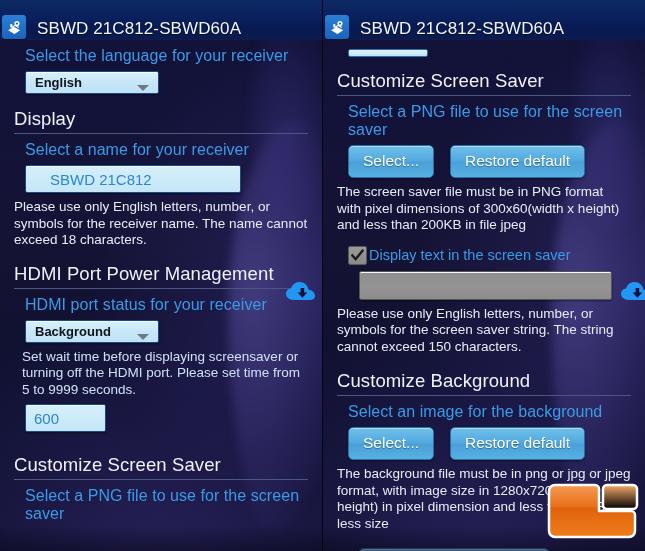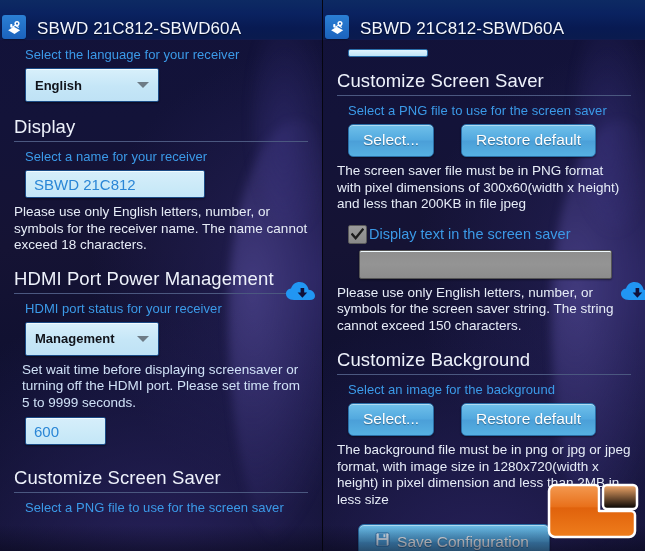--- a/index.html
+++ b/index.html
@@ -55,58 +55,58 @@
   }
 
   
   .content{position:relative;padding:0 14px;box-sizing:border-box;z-index:3;}
 
   .section-title{
     color:#eef2fb;font-size:18.5px;margin:14px 0 0 0;padding-bottom:3px;
     border-bottom:1px solid #4b5880;letter-spacing:.1px;white-space:nowrap;
   }
   .sub-label{
-    color:#3b9ae8;font-size:13px;margin:7px 0 0 11px;letter-spacing:.05px;
+    color:#3b9ae8;font-size:16px;margin:7px 0 0 11px;letter-spacing:.05px;
   }
   .help{
     color:#e6ecf7;font-size:13.5px;line-height:16.5px;margin:6px 0 0 0;
   }
   .help.blue{color:#cfe0f6;margin-left:8px;}
 
   
   .dropdown{
-    position:relative;margin:6px 0 0 11px;width:134px;height:34px;
+    position:relative;margin:6px 0 0 11px;width:134px;height:23px;
     background:linear-gradient(180deg,#d8f0fb 0%,#c5e6f7 55%,#bfe2f5 100%);
     border:1px solid #1b4b86;border-radius:2px;box-sizing:border-box;
     display:flex;align-items:center;
     box-shadow:inset 0 1px 0 #f2fbff, 0 1px 2px rgba(0,0,0,.45);
   }
   .dropdown span{color:#10131a;font-size:13px;font-weight:bold;margin-left:9px;}
   .caret{
     position:absolute;right:9px;top:13px;width:0;height:0;
     border-left:6px solid transparent;border-right:6px solid transparent;
     border-top:6px solid #6d7b86;
   }
   .textinput{
     margin:6px 0 0 11px;height:28px;
     background:linear-gradient(180deg,#d6eefb 0%,#cbeaf8 60%,#c4e6f7 100%);
     border:1px solid #1b4b86;border-radius:2px;box-sizing:border-box;
     display:flex;align-items:center;
     box-shadow:inset 0 1px 0 #f1fbff,0 1px 2px rgba(0,0,0,.45);
   }
   .textinput span{color:#2a86d6;font-size:15px;margin-left:8px;}
-  .textinput.wide{width:180px;}
+  .textinput.wide{width:216px;padding-left:16px;}
   .textinput.num{width:81px;}
   .textinput.gray{
     background:linear-gradient(180deg,#8e8e8e 0%,#949494 50%,#8c8c8c 100%);
     border:1px solid #555;height:29px;width:100%;
   }
 
   
-  .btnrow{display:flex;gap:27px;margin:6px 0 0 11px;}
+  .btnrow{display:flex;gap:16px;margin:6px 0 0 11px;}
   .btn{
     background:linear-gradient(180deg,#6fc0ea 0%,#52a9df 48%,#4b9fd8 52%,#56b1e2 100%);
     border:1px solid #2a6fa8;border-radius:5px;
     color:#ffffff;font-size:15.5px;padding:6px 14px 7px 14px;
     text-shadow:0 1px 1px rgba(0,0,0,.35);
     box-shadow:inset 0 1px 0 rgba(255,255,255,.45),0 1px 2px rgba(0,0,0,.45);
     white-space:nowrap;cursor:pointer;
   }
   .btn.save{
     display:flex;align-items:center;gap:7px;padding:7px 20px 8px 16px;border-radius:6px;
@@ -180,21 +180,21 @@
       <div class="section-title">Display</div>
       <div class="sub-label">Select a name for your receiver</div>
       <div class="textinput wide">
         <span>SBWD 21C812</span>
       </div>
       <div class="help">Please use only English letters, number, or symbols for the receiver name. The name cannot exceed 18 characters.</div>
 
       <div class="section-title">HDMI Port Power Management</div>
       <div class="sub-label">HDMI port status for your receiver</div>
       <div class="dropdown">
-        <span>Management</span>
+        <span>Background</span>
         <i class="caret"></i>
       </div>
       <div class="help blue">Set wait time before displaying screensaver or turning off the HDMI port. Please set time from 5 to 9999 seconds.</div>
       <div class="textinput num">
         <span>600</span>
       </div>
 
       <div class="section-title" style="margin-top:22px">Customize Screen Saver</div>
       <div class="sub-label">Select a PNG file to use for the screen saver</div>
 

